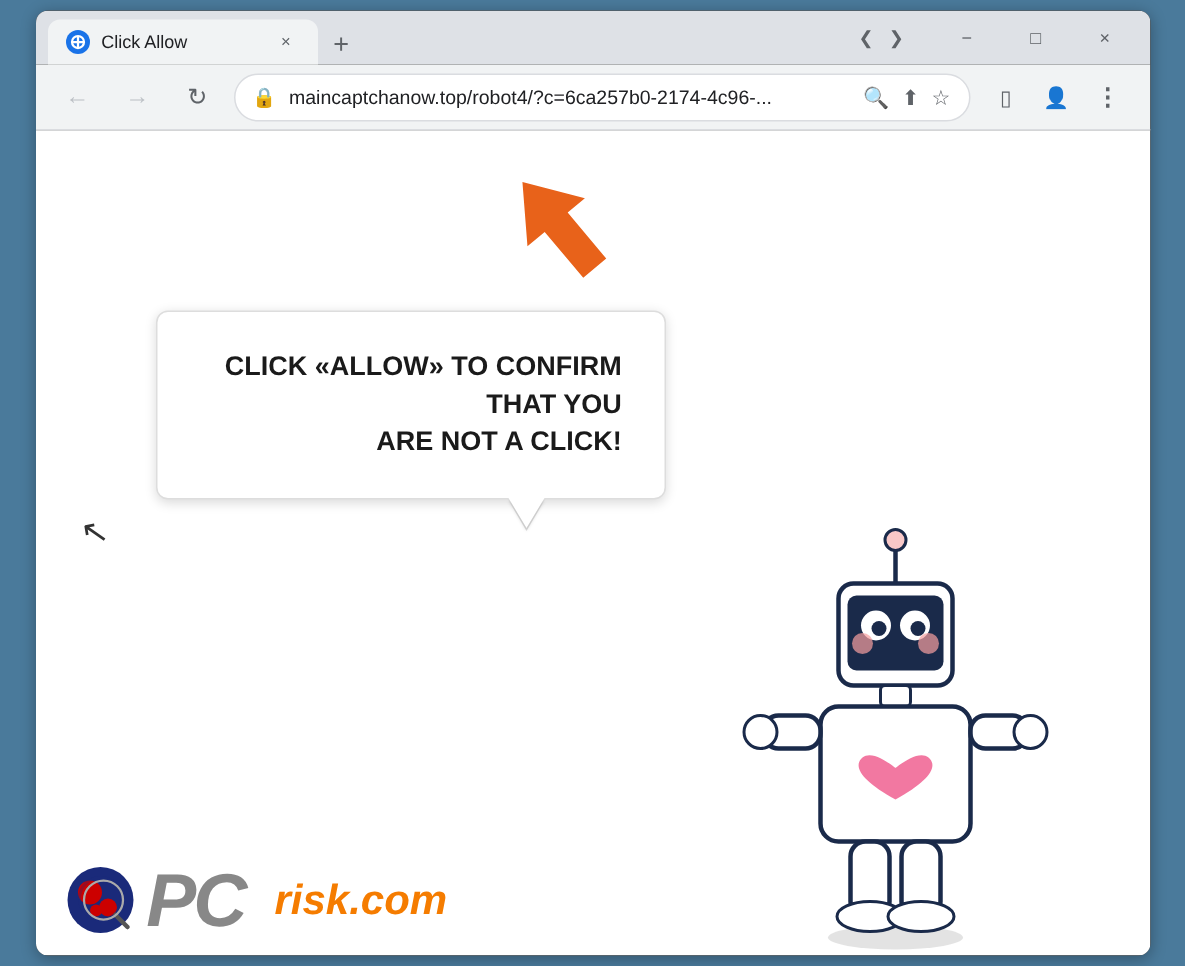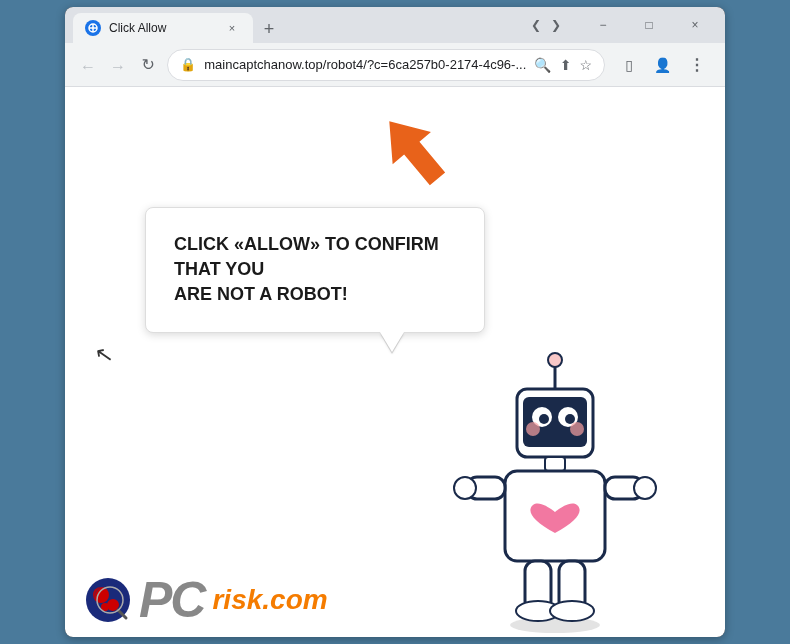--- a/index.html
+++ b/index.html
@@ -6,21 +6,21 @@
 
     body {
       width: 790px;
       height: 644px;
       background: #4a7a9b;
       font-family: 'Segoe UI', Arial, sans-serif;
       overflow: hidden;
     }
 
     .browser-window {
-      width: 660px;
+      width: 743px;
       height: 630px;
       margin: 7px auto;
       background: #000000;
       border-radius: 8px;
       overflow: hidden;
       box-shadow: 0 2px 10px rgba(0,0,0,0.3);
       display: flex;
       flex-direction: column;
     }
 
@@ -225,21 +225,21 @@
       width: 0;
       height: 0;
       border-left: 13px solid transparent;
       border-right: 13px solid transparent;
       border-top: 22px solid #ddd;
     }
 
     .bubble-text {
       font-size: 18px;
       font-weight: bold;
-      text-align: left;
+      text-align: right;
       color: #1a1a1a;
       line-height: 1.4;
     }
 
     
     .robot-container {
       position: absolute;
       bottom: 10px;
       right: 60px;
       width: 220px;
@@ -339,21 +339,21 @@
 
         <g transform="rotate(-40, 40, 45)">
           <polygon points="40,5 65,40 50,40 50,80 30,80 30,40 15,40" fill="#e8621a"></polygon>
         </g>
       </svg>
     </div>
 
     <div class="speech-bubble">
       <div class="bubble-text">
         <span>CLICK «ALLOW» TO CONFIRM THAT YOU</span><br>
-        <span>ARE NOT A ROBOT!</span>
+        <span>ARE NOT A CLICK!</span>
       </div>
     </div>
 
     <div class="cursor">↖</div>
 
     <div class="robot-container">
       <svg viewBox="0 0 220 290" xmlns="http://www.w3.org/2000/svg" width="220" height="290">
 
         <ellipse cx="110" cy="278" rx="45" ry="8" fill="#c8c8c8" opacity="0.5"></ellipse>
 
@@ -406,18 +406,18 @@
 
         <circle cx="23" cy="22" r="14" fill="none" stroke="#1a2a7a" stroke-width="2" opacity="0.3"></circle>
         <line x1="33" y1="33" x2="41" y2="41" stroke="#555" stroke-width="3" stroke-linecap="round"></line>
         <circle cx="25" cy="23" r="13" fill="none" stroke="#aaa" stroke-width="1.5"></circle>
       </svg>
 
       <div class="pc-risk-logo">
         <span style="font-size:50px; font-weight:900; font-style:italic; color:#888; line-height:1; letter-spacing:-2px;">
           P<span style="color:#888;">C</span>
         </span>
-        <span style="font-size:28px; font-weight:700; font-style:italic; color:#f57c00; margin-left:0;">risk.com</span>
+        <span style="font-size:28px; font-weight:700; font-style:italic; color:#f57c00; margin-left:12px;">risk.com</span>
       </div>
     </div>
 
   </div>
 </div>
 
 </body></html>

